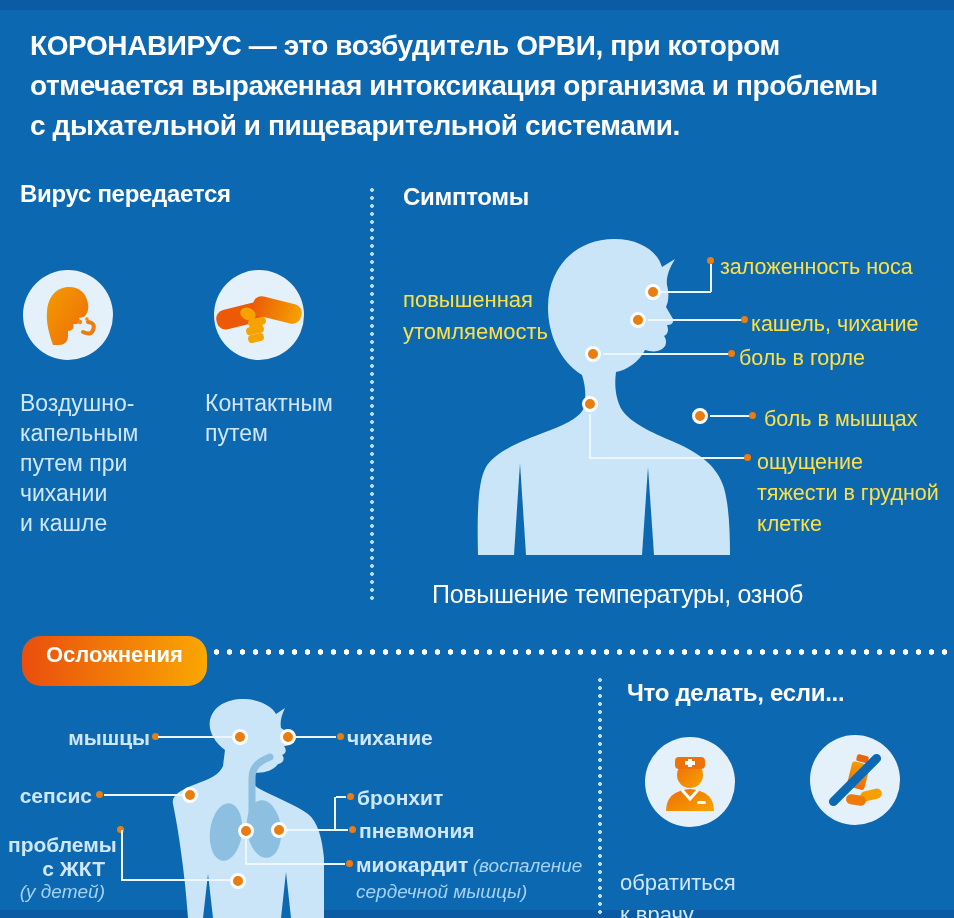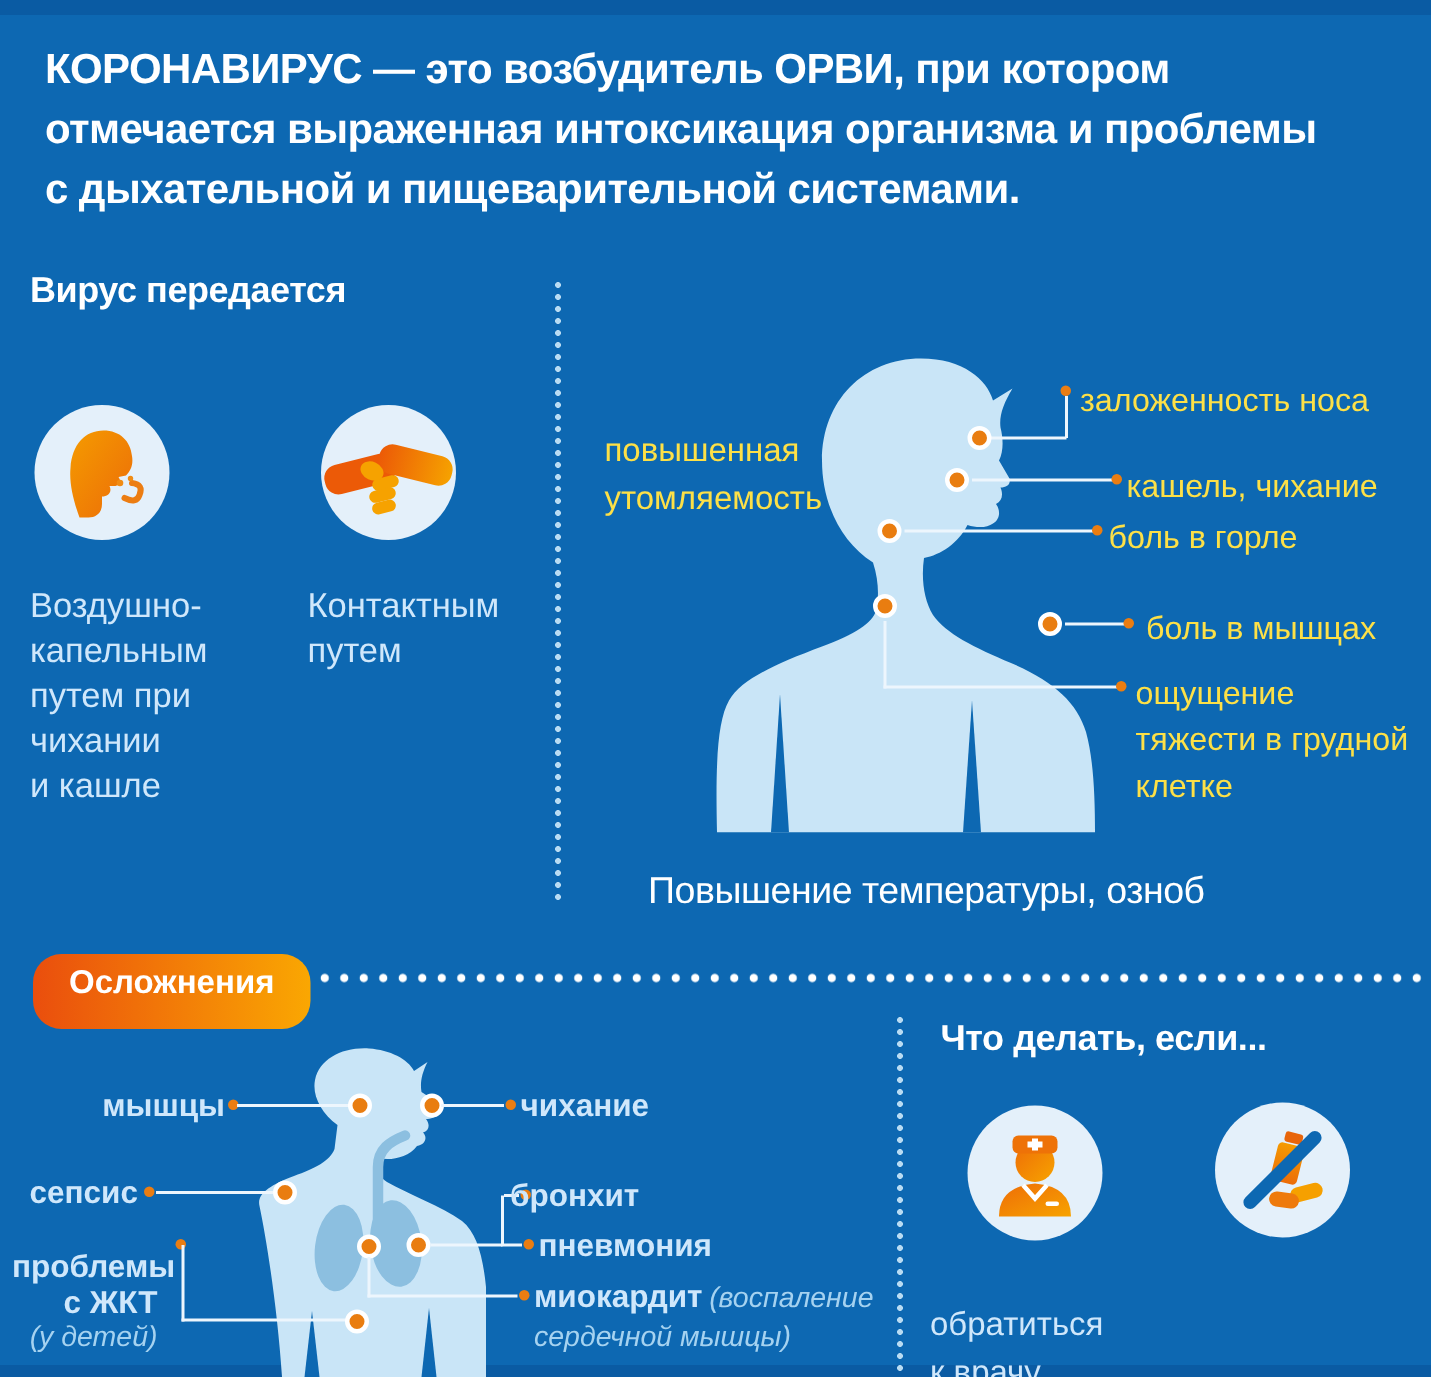--- a/index.html
+++ b/index.html
@@ -89,20 +89,21 @@
   <div class="abs lbl" style="left:20px;top:388px;width:150px;">Воздушно-
 капельным
 путем при
 чихании
 и кашле</div>
   <div class="abs lbl" style="left:205px;top:388px;width:160px;">Контактным
 путем</div>
 
   <div class="abs vdots" style="left:368px;top:186px;height:414px;"></div>
 
+  <div class="abs h2" style="left:403px;top:183px;">Симптомы</div>
 
   <svg class="abs" style="left:430px;top:231px;" width="430" height="324" viewBox="0 0 430 324">
     <path fill="#c9e5f7" d="M48 324 C47 280 48 250 56 236 C64 222 86 212 118 200
       C140 192 152 184 154 176 C156 168 156 156 152 144 C130 130 118 104 118 76
       C118 36 146 8 184 8 C212 8 228 22 232 36 L245 28 C239 38 236 46 237 54
       C239 62 239 70 236 76 L243 88 C244 92 241 94 237 94 C239 99 238 103 234 105
       C237 109 237 115 232 118 C228 121 221 121 215 119 C209 131 197 139 186 141
       C184 155 186 169 192 179 C200 191 220 201 244 211 C272 223 288 237 294 257
       C299 275 300 300 300 324 Z"></path>
     <path fill="#0d68b2" d="M84 324 L90 232 L96 324 Z"></path>
@@ -183,21 +184,21 @@
   <div class="abs tick" style="left:117px;top:826px;"></div>
   <div class="abs vline" style="left:121px;top:830px;height:51px;"></div>
   <div class="abs hline" style="left:121px;top:879px;width:110px;"></div>
   <div class="abs marker" style="left:230px;top:873px;"></div>
 
   <div class="abs marker" style="left:271px;top:822px;"></div>
   <div class="abs hline" style="left:287px;top:829px;width:48px;"></div>
   <div class="abs vline" style="left:334px;top:797px;height:34px;"></div>
   <div class="abs hline" style="left:336px;top:796px;width:10px;"></div>
   <div class="abs tick" style="left:347px;top:793px;"></div>
-  <div class="abs clbl" style="left:340px;top:786px;">бронхит</div>
+  <div class="abs clbl" style="left:357px;top:786px;">бронхит</div>
   <div class="abs hline" style="left:336px;top:829px;width:12px;"></div>
   <div class="abs tick" style="left:349px;top:826px;"></div>
   <div class="abs clbl" style="left:359px;top:819px;">пневмония</div>
 
   <div class="abs marker" style="left:238px;top:823px;"></div>
   <div class="abs vline" style="left:245px;top:838px;height:27px;"></div>
   <div class="abs hline" style="left:245px;top:863px;width:100px;"></div>
   <div class="abs tick" style="left:346px;top:860px;"></div>
   <div class="abs" style="left:356px;top:853px;width:260px;line-height:25px;">
     <span class="clbl">миокардит</span>

